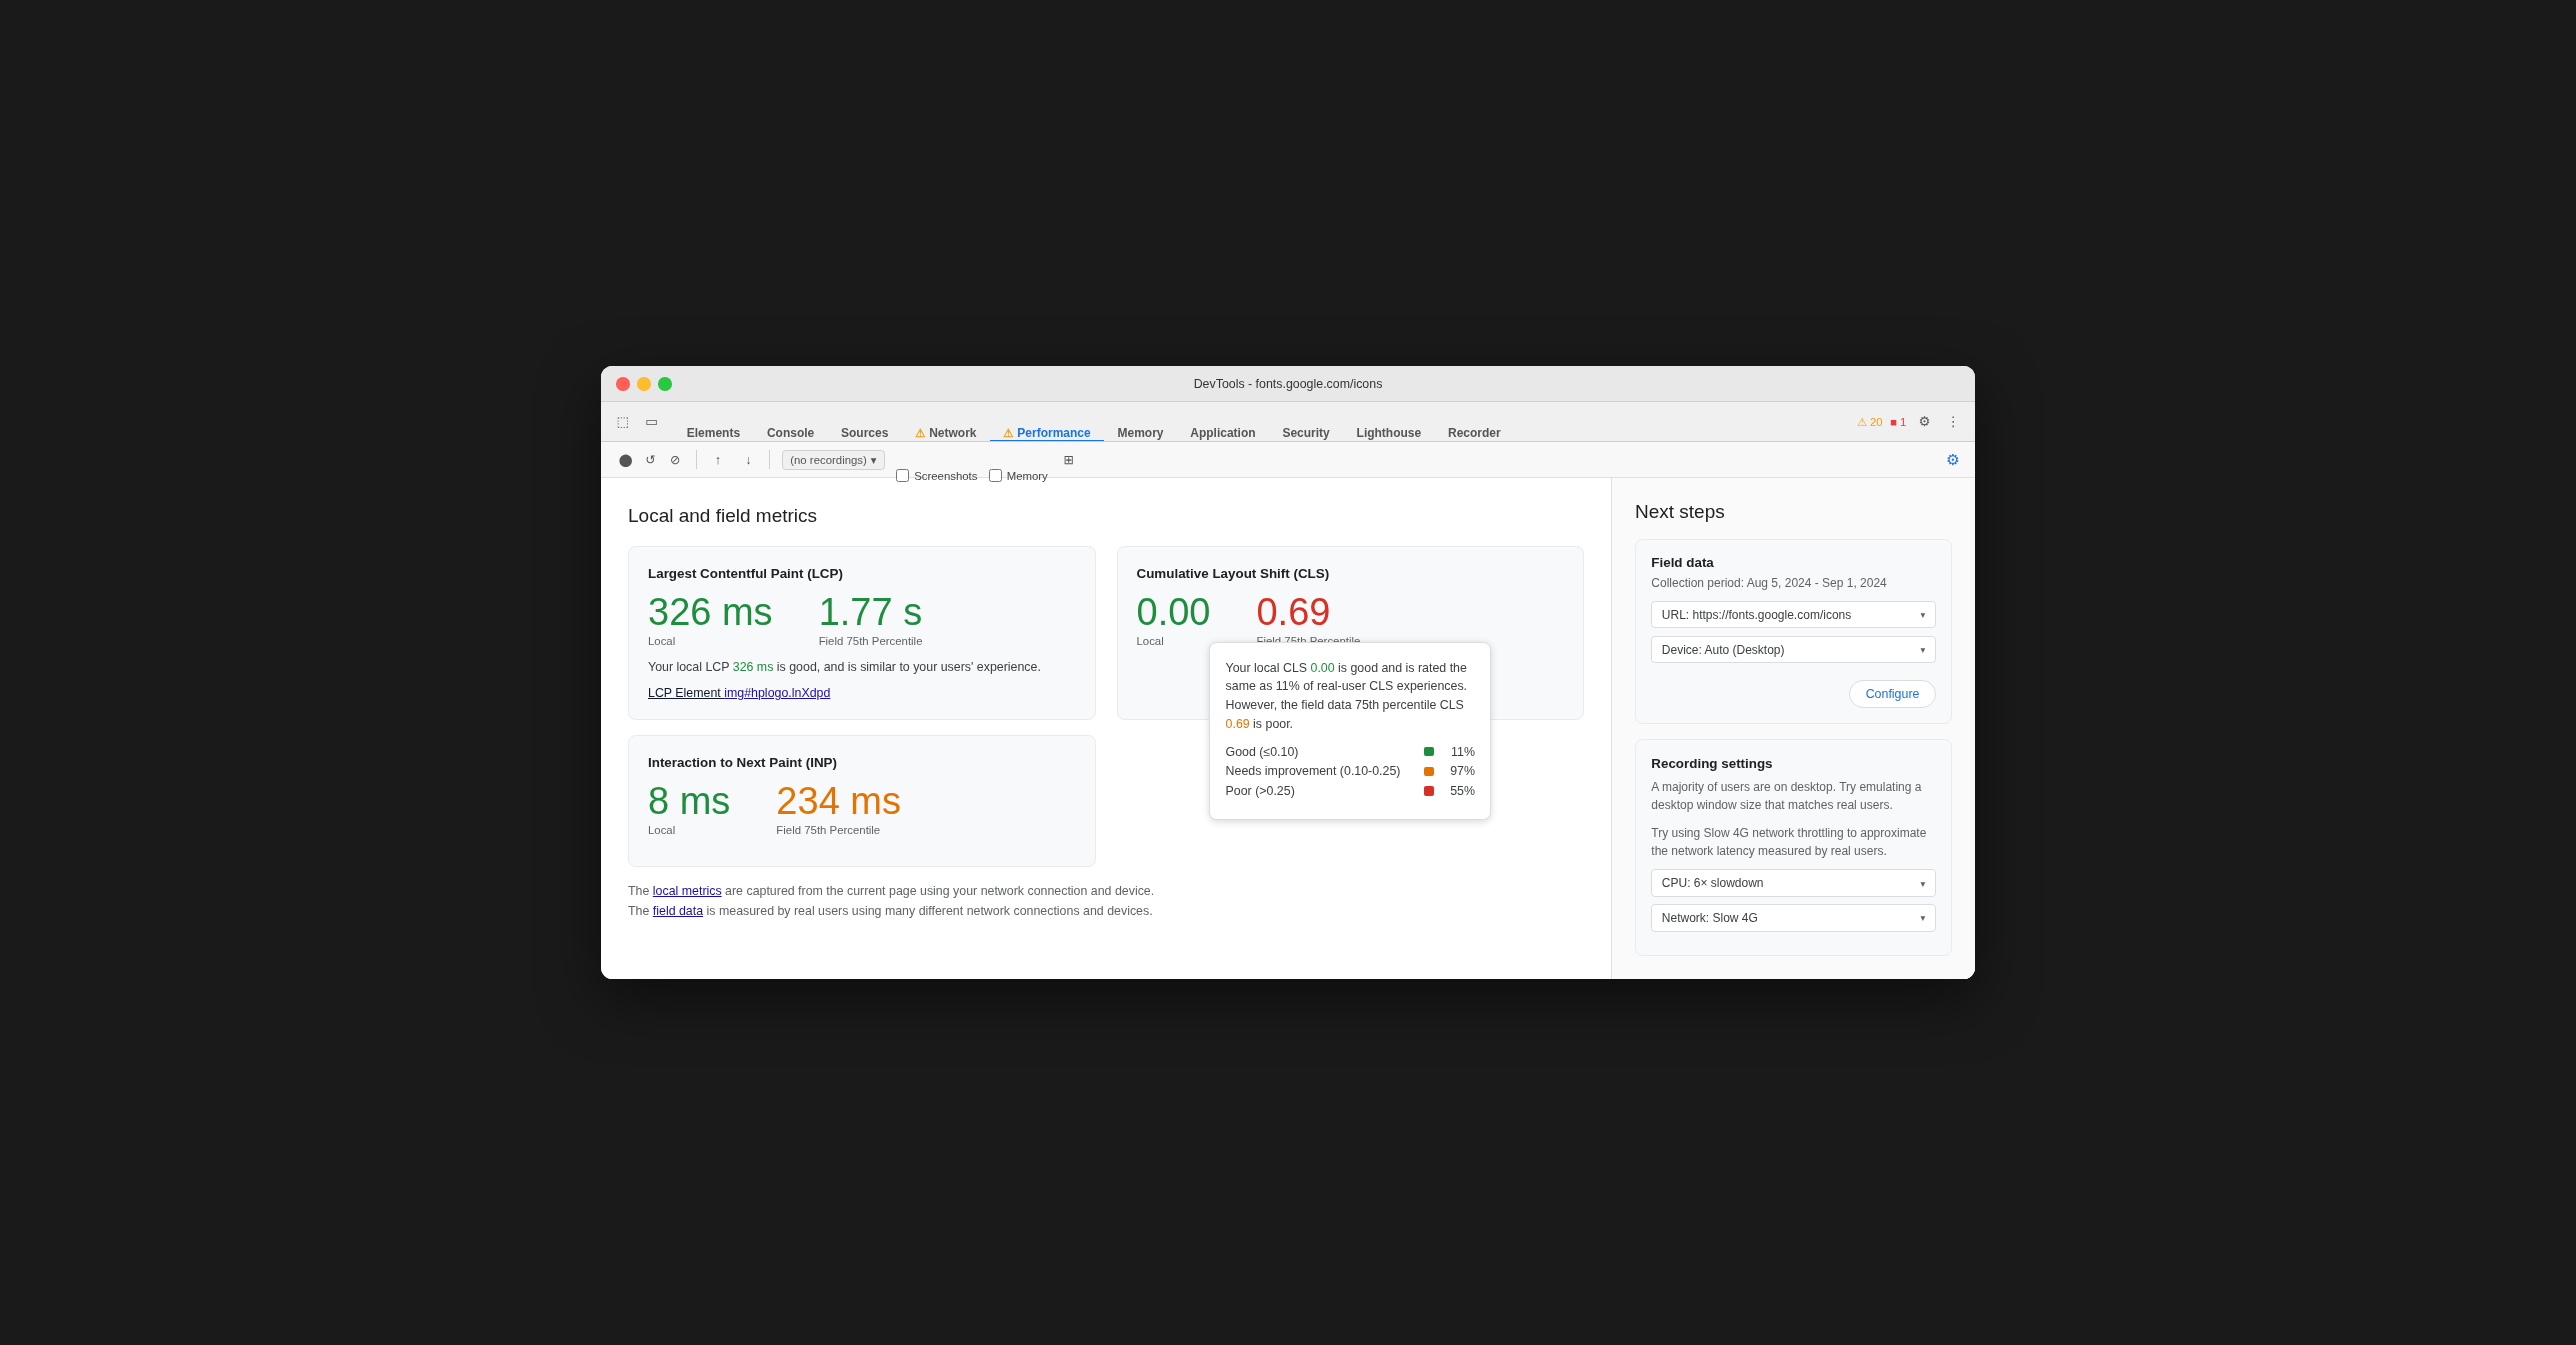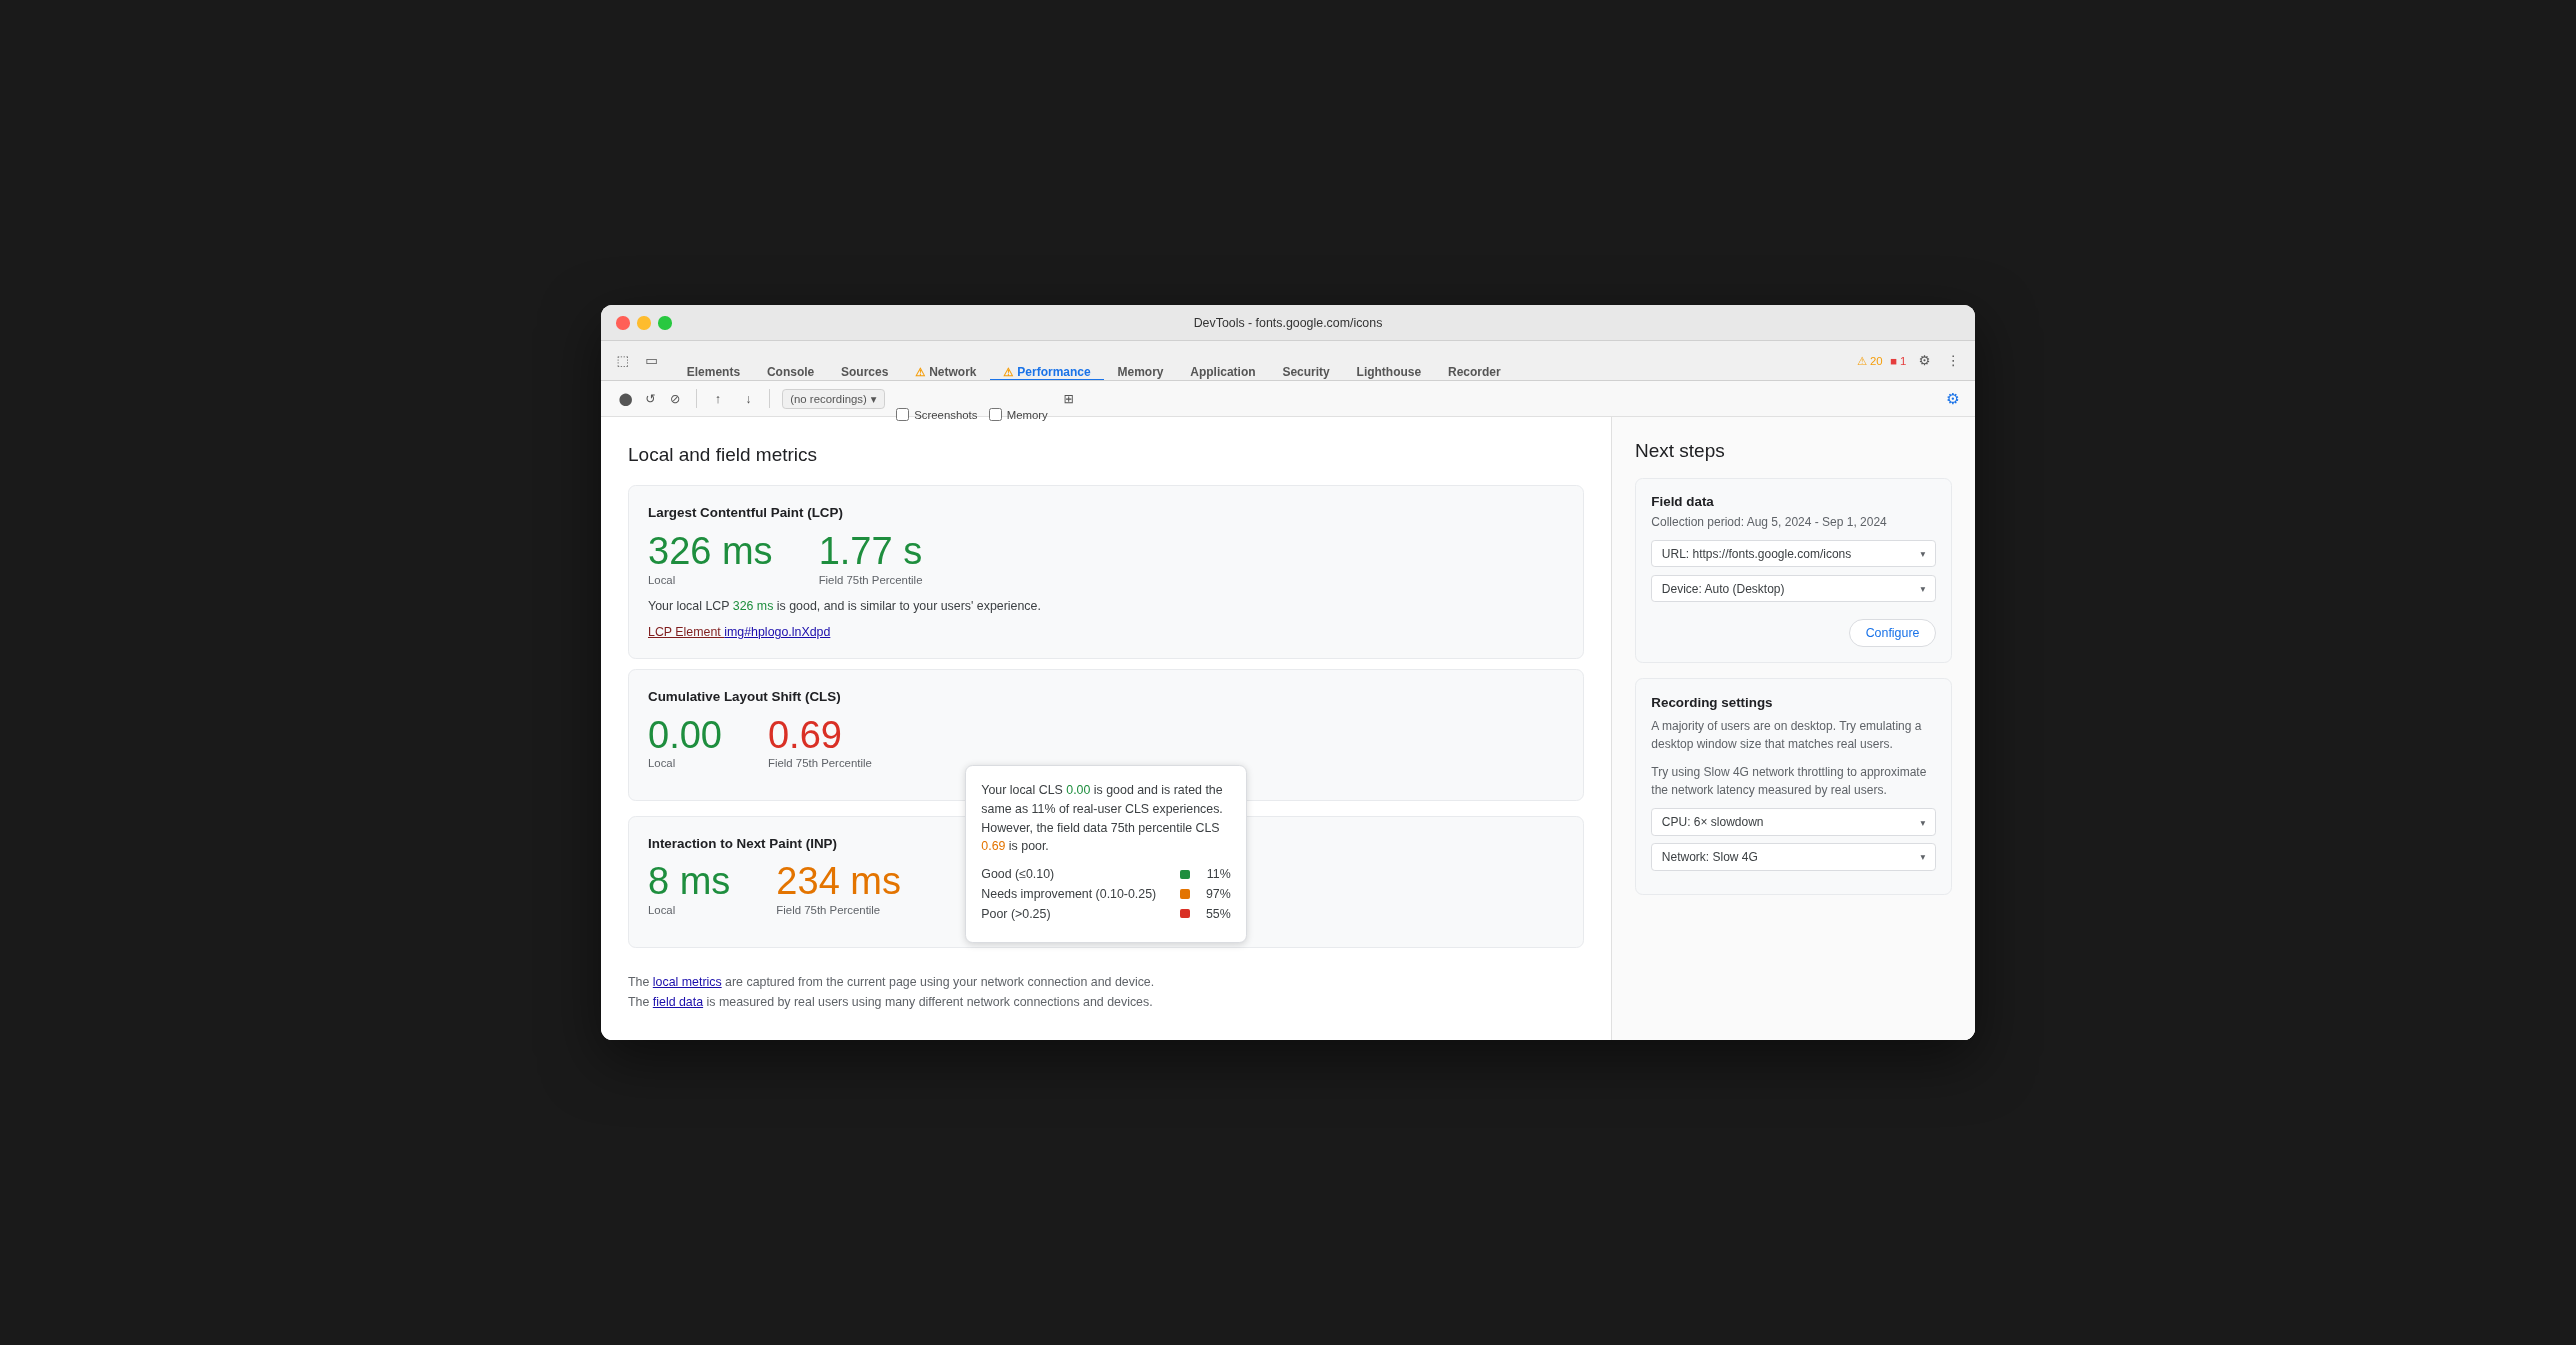--- a/index.html
+++ b/index.html
@@ -206,22 +206,22 @@
       background: #fafafa;
     }
     .section-title {
       font-size: 19px;
       font-weight: 400;
       color: #202124;
       margin-bottom: 19px;
     }
     .metrics-grid {
       display: grid;
-      grid-template-columns: 1fr;
-      gap: 10px;
+      grid-template-columns: 1fr 1fr;
+      gap: 21px;
       margin-bottom: 15.3px;
     }
     .metric-card {
       background: #f8f9fa;
       border: 1px solid #e8eaed;
       border-radius: 7.6px;
       padding: 19px;
     }
     .metric-card.cls-card {
       position: relative;
@@ -270,21 +270,21 @@
       font-size: 12.4px;
       color: #3c4043;
       line-height: 1.5;
       margin-bottom: 9.5px;
     }
     .metric-element {
       font-size: 12.4px;
       color: #3c4043;
     }
     .metric-element span {
-      color: #7f1d1d;
+      color: #0f172a;
       text-decoration: underline;
       cursor: pointer;
     }
     .value-highlight-green { color: #1e8e3e; font-weight: 500; }
     .value-highlight-orange { color: #e37400; font-weight: 500; }
     .cls-tooltip {
       position: absolute;
       top: 95px;
       left: 50%;
       transform: translateX(-50%);

